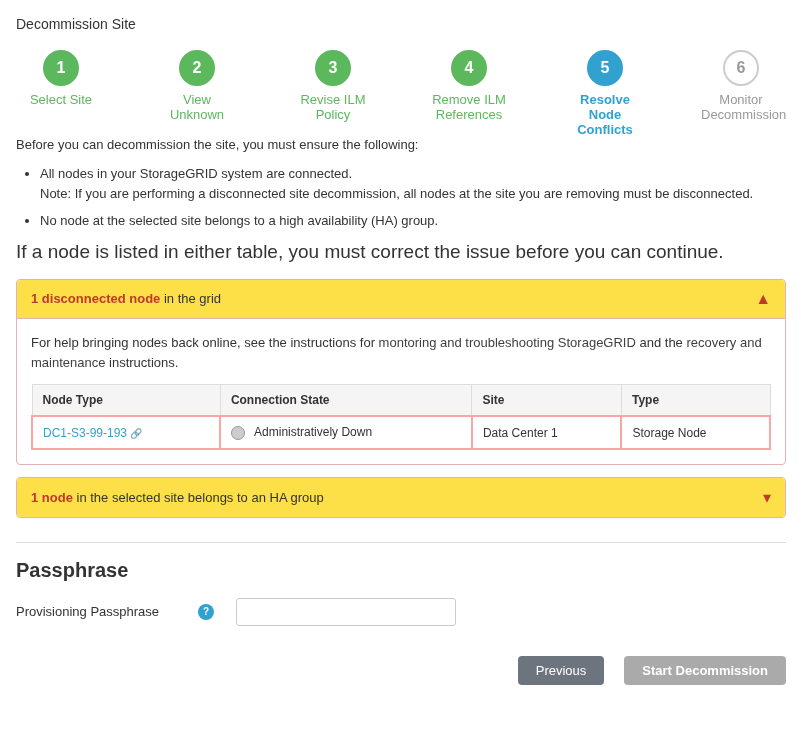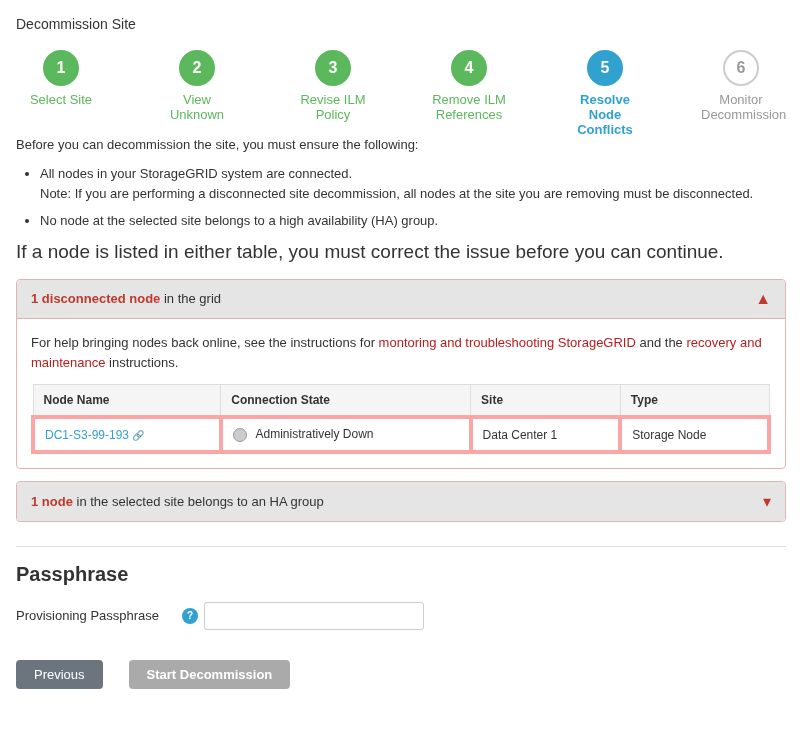--- a/index.html
+++ b/index.html
@@ -17,47 +17,47 @@
 
     
     .intro-text { margin-bottom: 12px; font-size: 13px; }
     .bullet-list { margin-left: 24px; margin-bottom: 10px; }
     .bullet-list li { margin-bottom: 8px; line-height: 1.5; }
     .note-bold { font-weight: normal; }
     .warning-text { margin-bottom: 16px; font-size: 19px; }
 
     
     .panel { border: 1px solid #e0b4b4; border-radius: 4px; margin-bottom: 12px; }
-    .panel-header { background: #e5e5e5; padding: 10px 14px; display: flex; justify-content: space-between; align-items: center; cursor: pointer; border-radius: 4px 4px 0 0; }
+    .panel-header { background: #fde047; padding: 10px 14px; display: flex; justify-content: space-between; align-items: center; cursor: pointer; border-radius: 4px 4px 0 0; }
     .panel-header.collapsed { border-radius: 4px; }
     .panel-header-text { font-size: 13px; color: #333; }
     .panel-header-text strong { color: #c0392b; }
     .chevron { font-size: 16px; color: #c0392b; }
     .panel-body { padding: 14px; border-top: 1px solid #e0b4b4; }
     .panel-desc { margin-bottom: 10px; line-height: 1.6; }
-    .panel-link { color: #b91c1c; text-decoration: none; }
+    .panel-link { color: #404040; text-decoration: none; }
 
     
     table { width: 100%; border-collapse: collapse; margin-top: 10px; }
     th { text-align: left; padding: 8px 10px; background: #f5f5f5; border: 1px solid #ddd; font-size: 12px; font-weight: bold; }
-    td { padding: 8px 10px; border: 4px solid #fca5a5; font-size: 12px; vertical-align: middle; }
+    td { padding: 8px 10px; border: 2px solid #fca5a5; font-size: 12px; vertical-align: middle; }
     .node-link { color: #31a1d0; text-decoration: none; }
     .external-icon { font-size: 10px; color: #31a1d0; }
     .state-icon { display: inline-block; width: 14px; height: 14px; border-radius: 50%; background: #ccc; border: 1px solid #999; margin-right: 6px; vertical-align: middle; }
 
     
     .passphrase-section { margin-top: 24px; border-top: 1px solid #ddd; padding-top: 16px; }
     .passphrase-title { font-size: 20px; font-weight: bold; margin-bottom: 16px; }
-    .passphrase-row { display: flex; align-items: center; gap: 6px; margin-bottom: 10px; }
+    .passphrase-row { display: flex; align-items: center; gap: 22px; margin-bottom: 10px; }
     .passphrase-label { font-size: 13px; width: 160px; }
     .help-icon { display: inline-flex; align-items: center; justify-content: center; width: 16px; height: 16px; border-radius: 50%; background: #31a1d0; color: #fff; font-size: 10px; font-weight: bold; cursor: pointer; }
     .passphrase-input { width: 220px; height: 28px; border: 1px solid #ccc; border-radius: 3px; padding: 4px 8px; }
 
     
-    .footer-buttons { display: flex; justify-content: flex-start; gap: 26px; margin-top: 30px; }
+    .footer-buttons { display: flex; justify-content: flex-end; gap: 20px; margin-top: 30px; }
     .btn { padding: 7px 18px; border-radius: 4px; font-size: 13px; cursor: pointer; border: none; }
     .btn-prev { background: #6c757d; color: #fff; }
     .btn-start { background: #aaa; color: #fff; cursor: not-allowed; font-weight: bold; }
     .stepper-row { display: flex; align-items: flex-start; width: 100%; }
     .step-col { display: flex; flex-direction: column; align-items: center; min-width: 90px; }
     .line-col { flex: 1; height: 2px; margin-top: 17px; }
   </style>
 </head>
 <body>
 
@@ -125,21 +125,21 @@
     <p class="panel-desc">
       For help bringing nodes back online, see the instructions for 
       <a class="panel-link" href="#">montoring and troubleshooting StorageGRID</a>
        and the 
       <a class="panel-link" href="#">recovery and maintenance</a>
        instructions.
     </p>
     <table>
       <thead>
         <tr>
-          <th>Node Name</th>
+          <th>Node Type</th>
           <th>Connection State</th>
           <th>Site</th>
           <th>Type</th>
         </tr>
       </thead>
       <tbody>
         <tr>
           <td>
             <a class="node-link" href="#">DC1-S3-99-193</a>
             <span class="external-icon">🔗</span>

